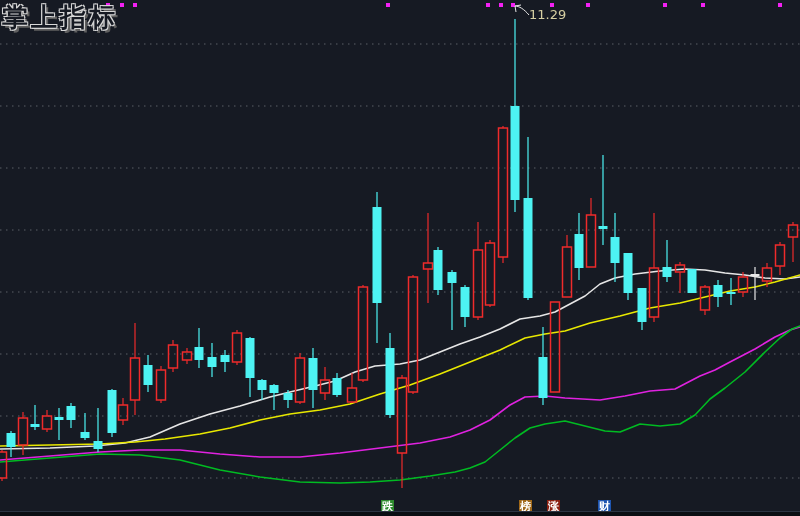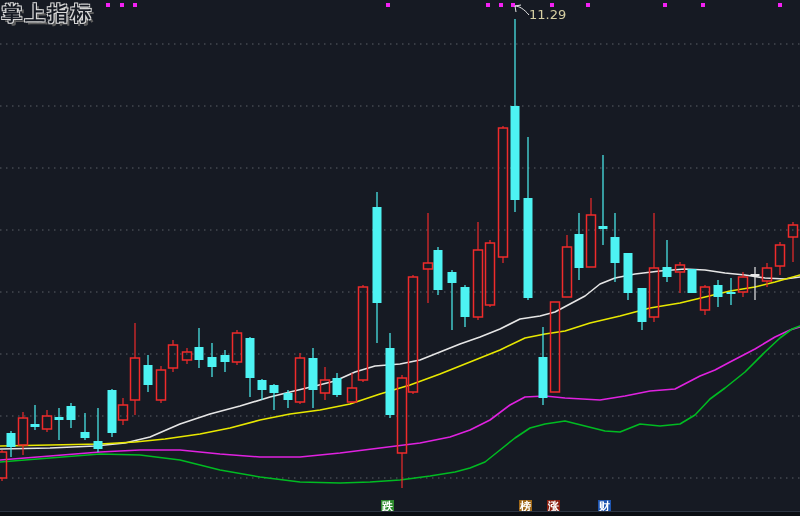--- a/index.html
+++ b/index.html
@@ -4,21 +4,21 @@
 <style>
   html,body{margin:0;padding:0;background:#000;}
   .screen{
     position:relative;width:800px;height:516px;overflow:hidden;
     background:#161a23;
     font-family:"DejaVu Sans",sans-serif;
   }
   svg.chart{position:absolute;left:0;top:0;}
   .watermark{
     position:absolute;left:2px;top:0px;
-    font-size:20px;font-weight:bold;letter-spacing:3px;
+    font-size:26px;font-weight:bold;letter-spacing:3px;
     color:#161a23;
     text-shadow:-1px -1px 0 #d8d8d8,1px -1px 0 #d8d8d8,-1px 1px 0 #d8d8d8,1px 1px 0 #d8d8d8,3px 3px 0 #5f5f5f;
     user-select:none;white-space:nowrap;
   }
   .badges{position:absolute;left:0;top:0;width:100%;height:100%;pointer-events:none;}
   .badge{
     position:absolute;top:500px;width:13px;height:14px;
     color:#fff;font-size:11px;font-weight:bold;line-height:14px;text-align:center;
     pointer-events:auto;cursor:pointer;
   }

